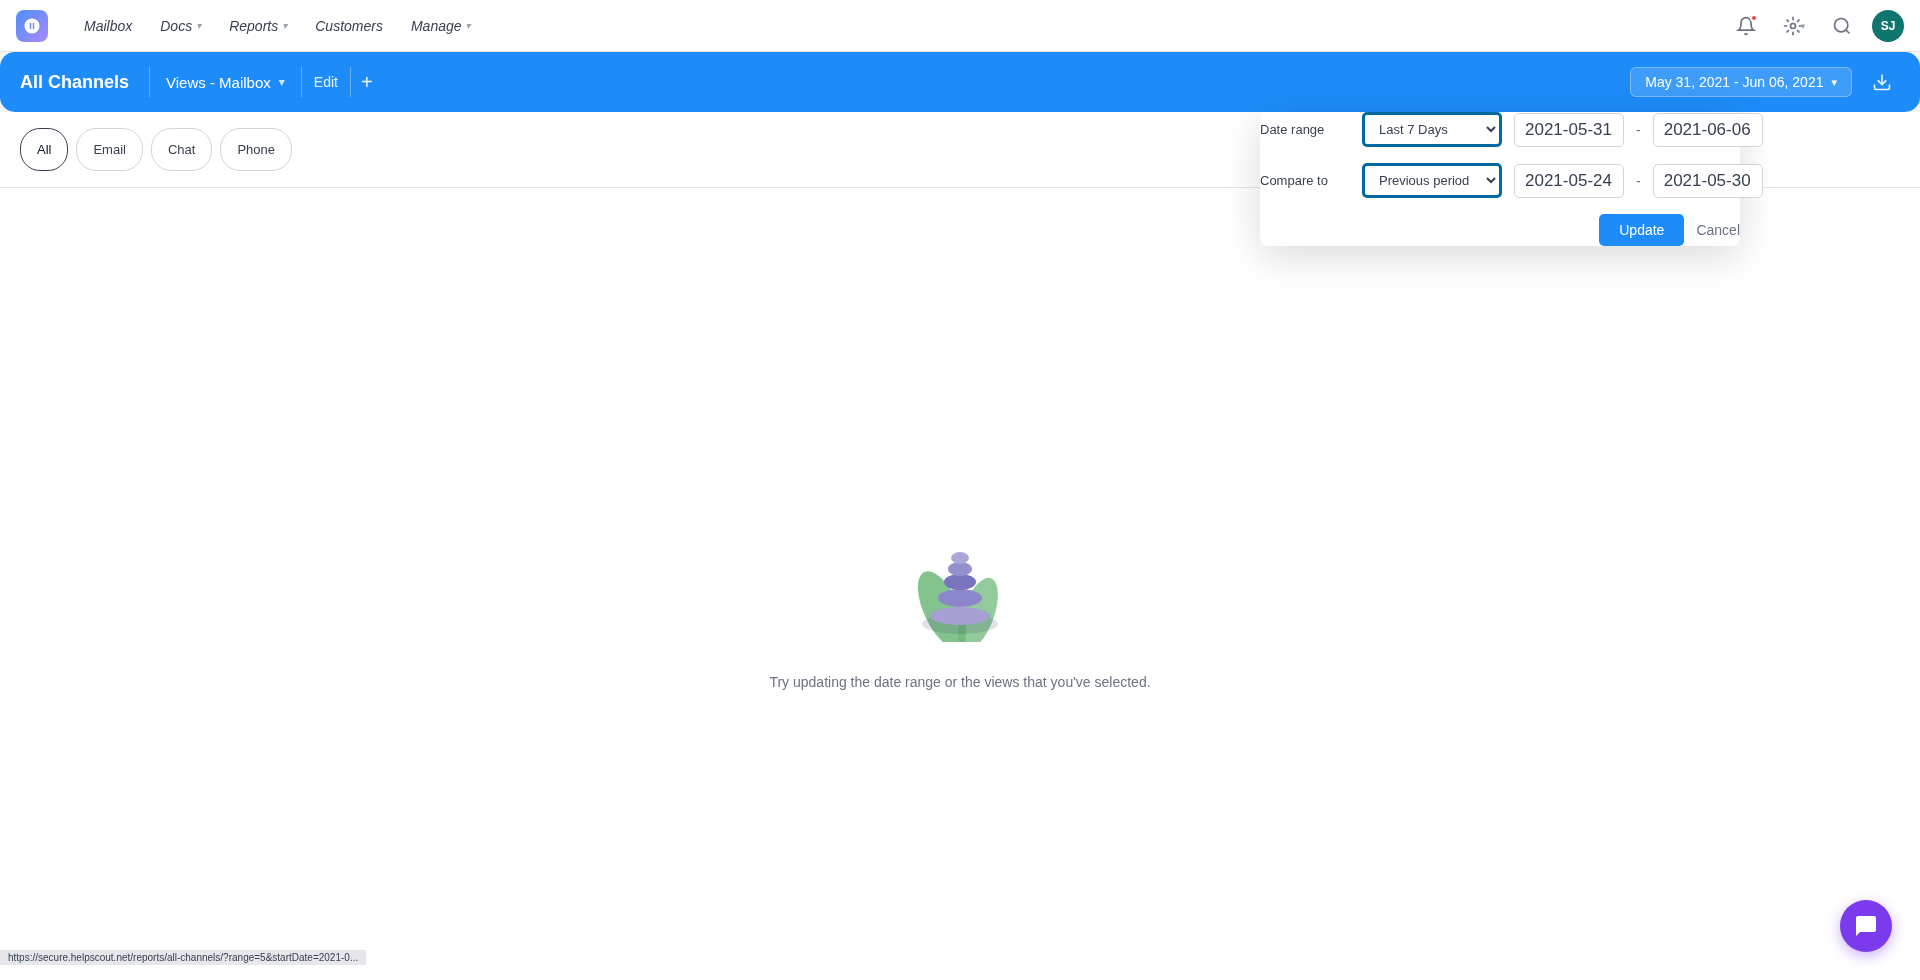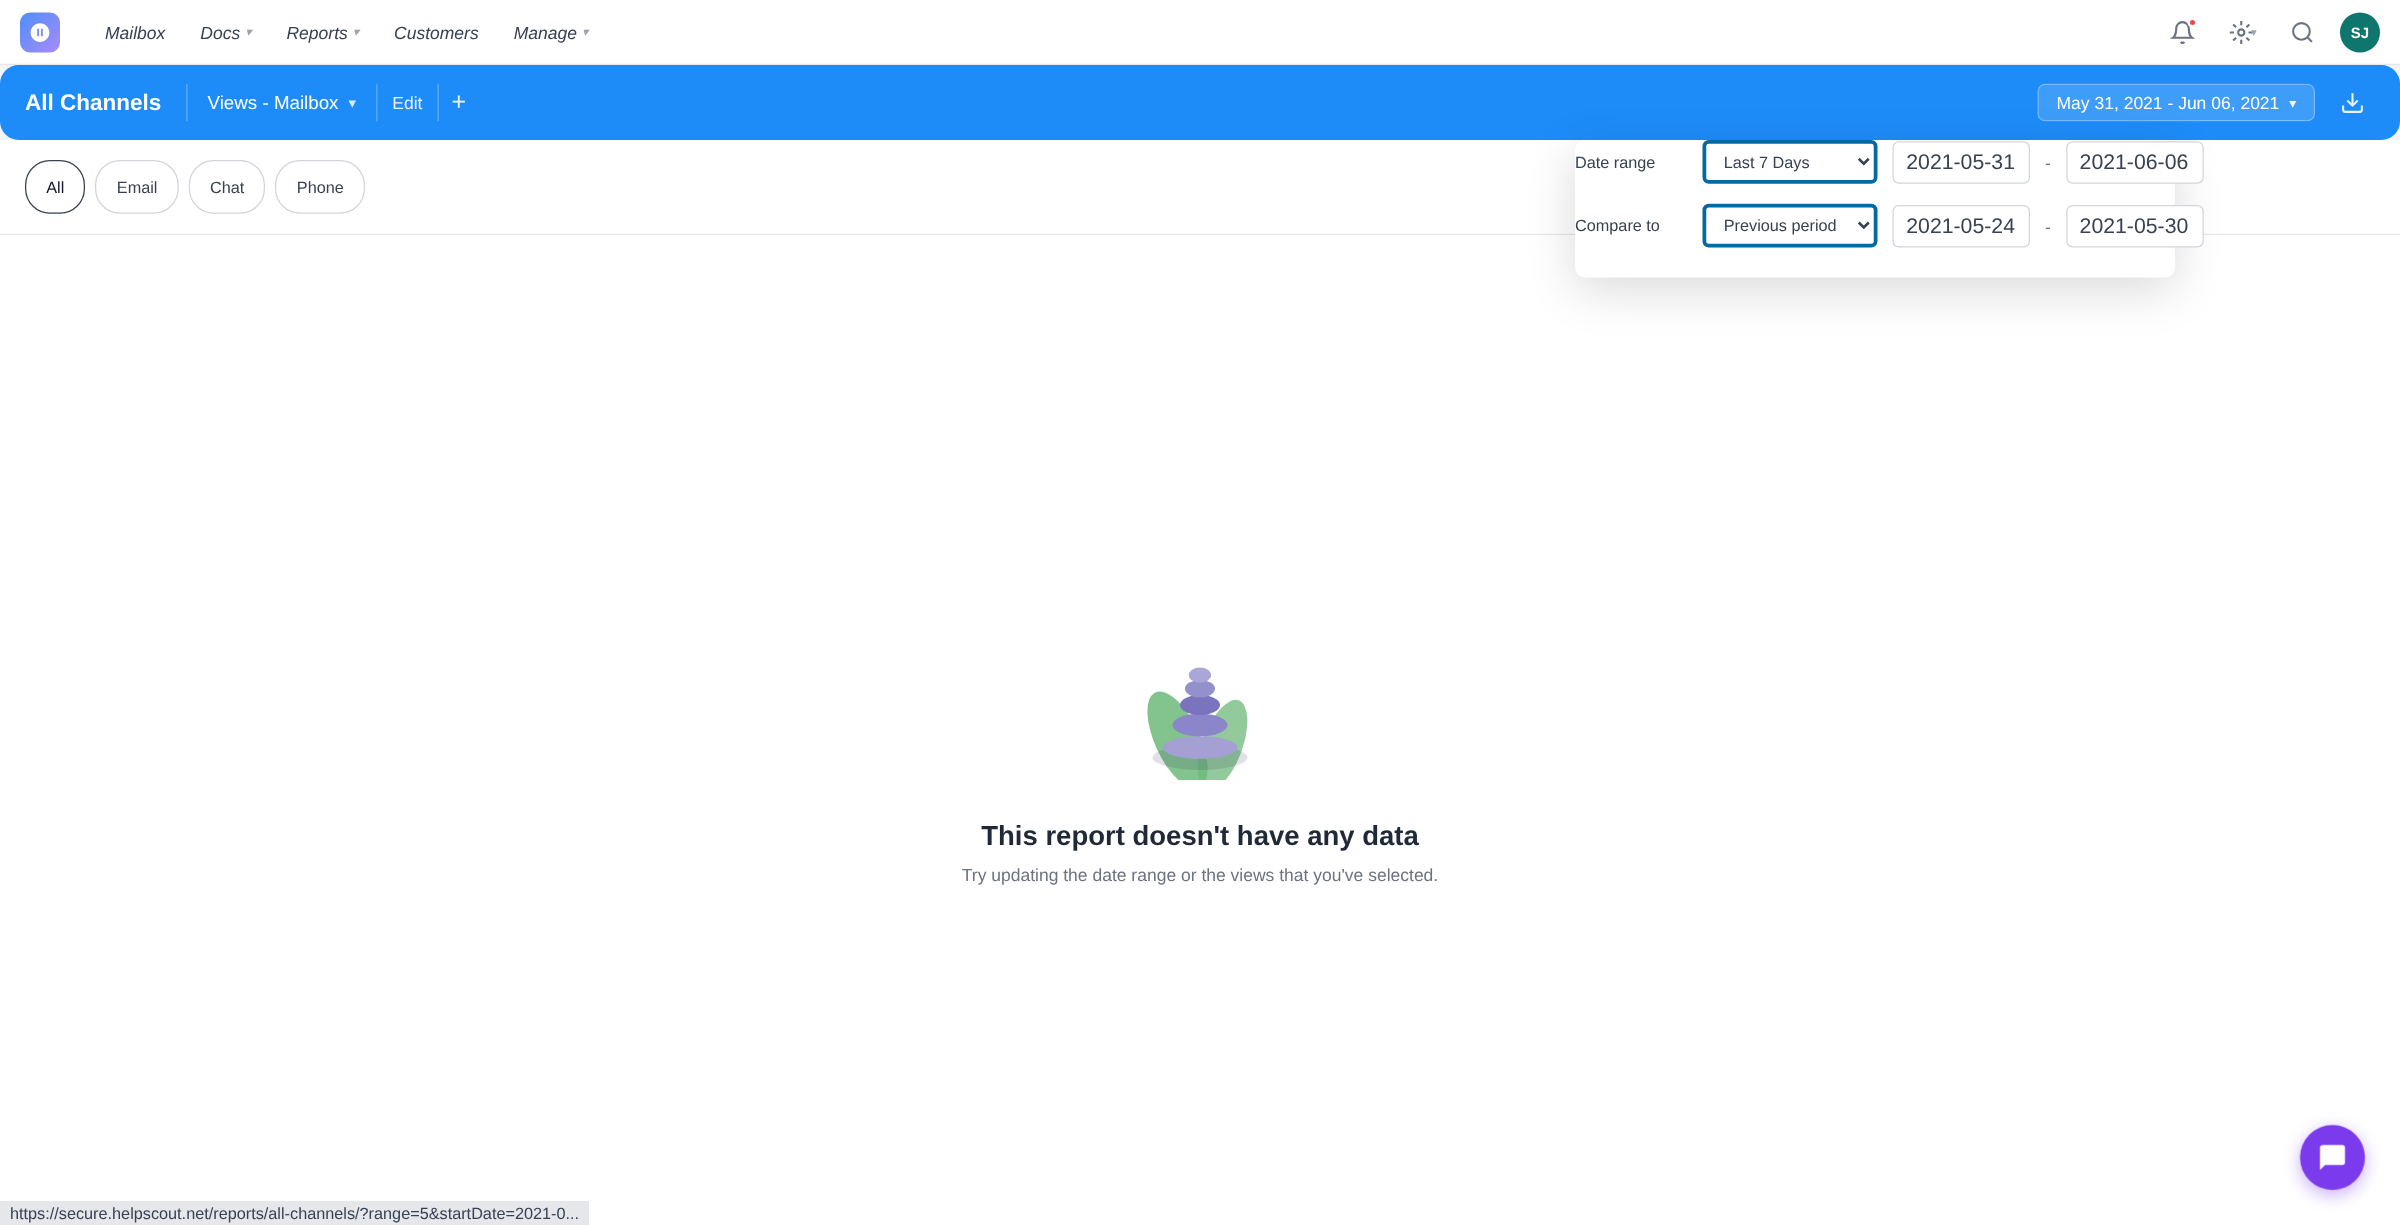--- a/index.html
+++ b/index.html
@@ -264,24 +264,24 @@
       display: flex; align-items: center; justify-content: center;
       cursor: pointer;
       box-shadow: 0 4px 14px rgba(124,58,237,0.4);
       z-index: 300;
     }
     .chat-bubble svg { width: 24px; height: 24px; fill: white; }
 
     
     .status-bar {
       position: fixed;
-      bottom: 0; left: 0;
+      bottom: 15px; left: 0;
       background: #e5e7eb;
       padding: 2px 8px;
-      font-size: 13px;
+      font-size: 10px;
       color: #374151;
       z-index: 400;
     }
   </style>
 </head>
 <body>
 
 <nav class="top-nav">
   <div class="nav-logo">
     <svg viewBox="0 0 24 24">
@@ -374,21 +374,20 @@
     <ellipse cx="62" cy="108" rx="18" ry="42" fill="#6db87a" opacity="0.85" transform="rotate(-25 62 108)"></ellipse>
     <ellipse cx="98" cy="112" rx="16" ry="38" fill="#6db87a" opacity="0.75" transform="rotate(20 98 112)"></ellipse>
 
     <ellipse cx="80" cy="122" rx="38" ry="10" fill="#2d2d5e" opacity="0.15"></ellipse>
     <ellipse cx="80" cy="114" rx="30" ry="9" fill="#a5a0d4"></ellipse>
     <ellipse cx="80" cy="96" rx="22" ry="9" fill="#8b85c9"></ellipse>
     <ellipse cx="80" cy="80" rx="16" ry="8" fill="#7a73be"></ellipse>
     <ellipse cx="80" cy="67" rx="12" ry="7" fill="#9390cc"></ellipse>
     <ellipse cx="80" cy="56" rx="9" ry="6" fill="#aaa7d8"></ellipse>
   </svg>
-  <h2 class="empty-title">This report doesn't have any data</h2>
   <p class="empty-subtitle">Try updating the date range or the views that you've selected.</p>
 </div>
 
 <div class="popup-overlay">
   <div class="popup">
 
     <div class="popup-row">
       <span class="popup-label">Date range</span>
       <select class="popup-select">
         <option>Last 7 Days</option>
@@ -406,20 +405,24 @@
       <select class="popup-select">
         <option>Previous period</option>
         <option>Previous year</option>
         <option>Custom</option>
       </select>
       <input class="popup-date-input" type="text" value="2021-05-24" style="">
       <span class="popup-dash">-</span>
       <input class="popup-date-input" type="text" value="2021-05-30" style="">
     </div>
 
+    <div class="popup-actions">
+      <button class="btn-update">Update</button>
+      <button class="btn-cancel">Cancel</button>
+    </div>
   </div>
 </div>
 
 <div class="chat-bubble">
   <svg viewBox="0 0 24 24">
       <path d="M20 2H4c-1.1 0-2 .9-2 2v18l4-4h14c1.1 0 2-.9 2-2V4c0-1.1-.9-2-2-2z"></path>
     </svg>
 </div>
 
 <div class="status-bar">

